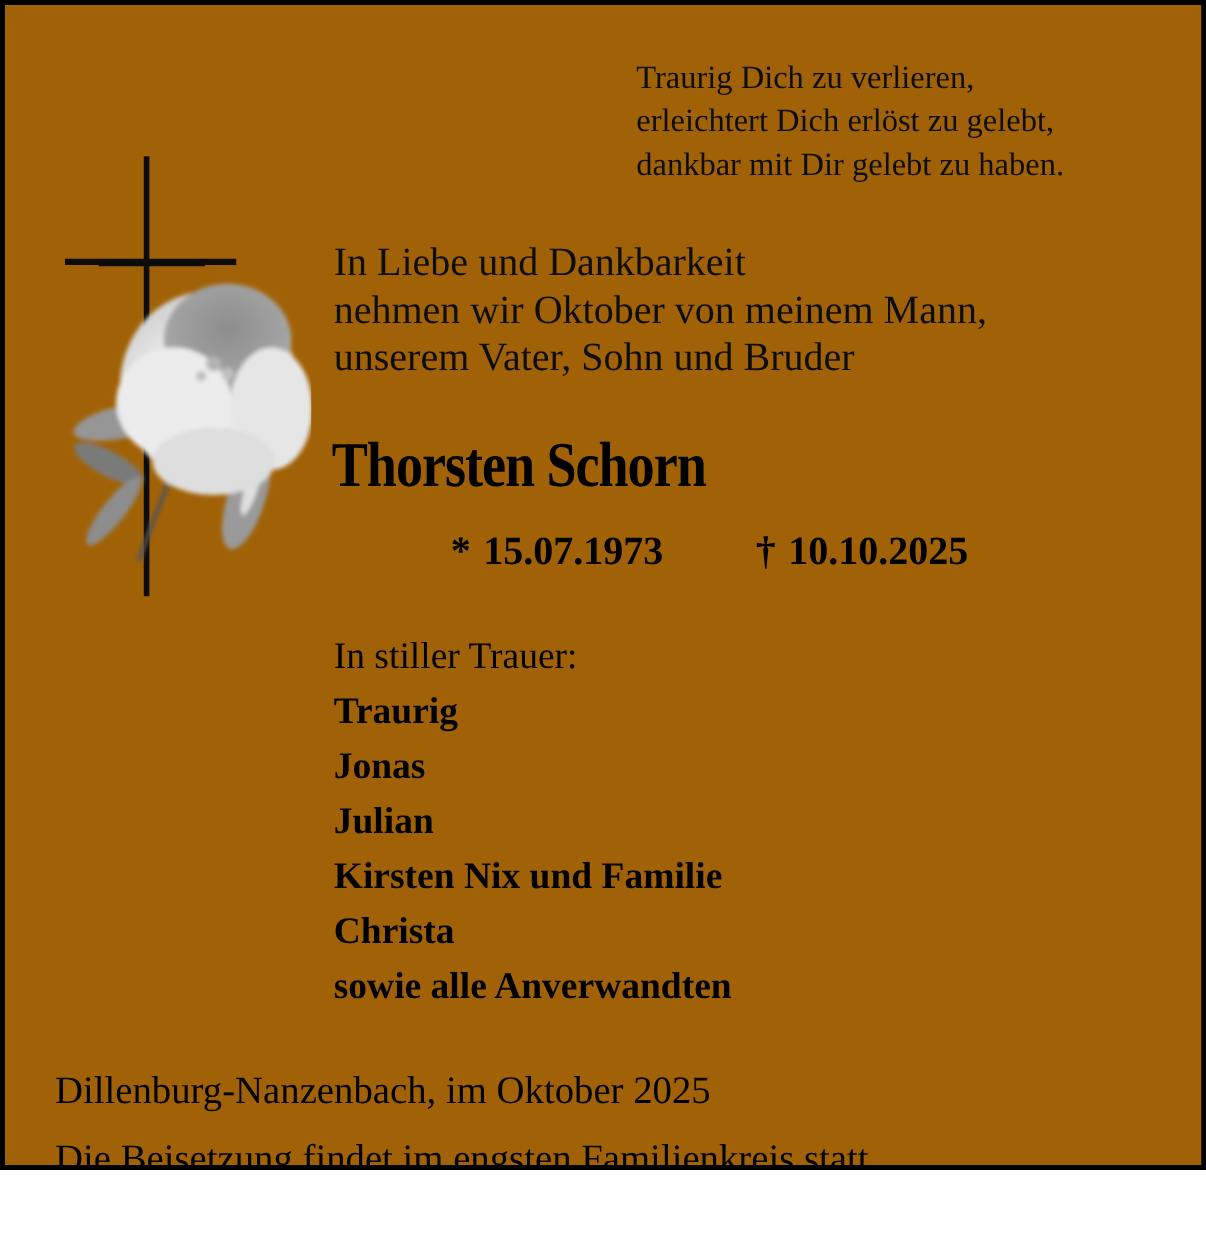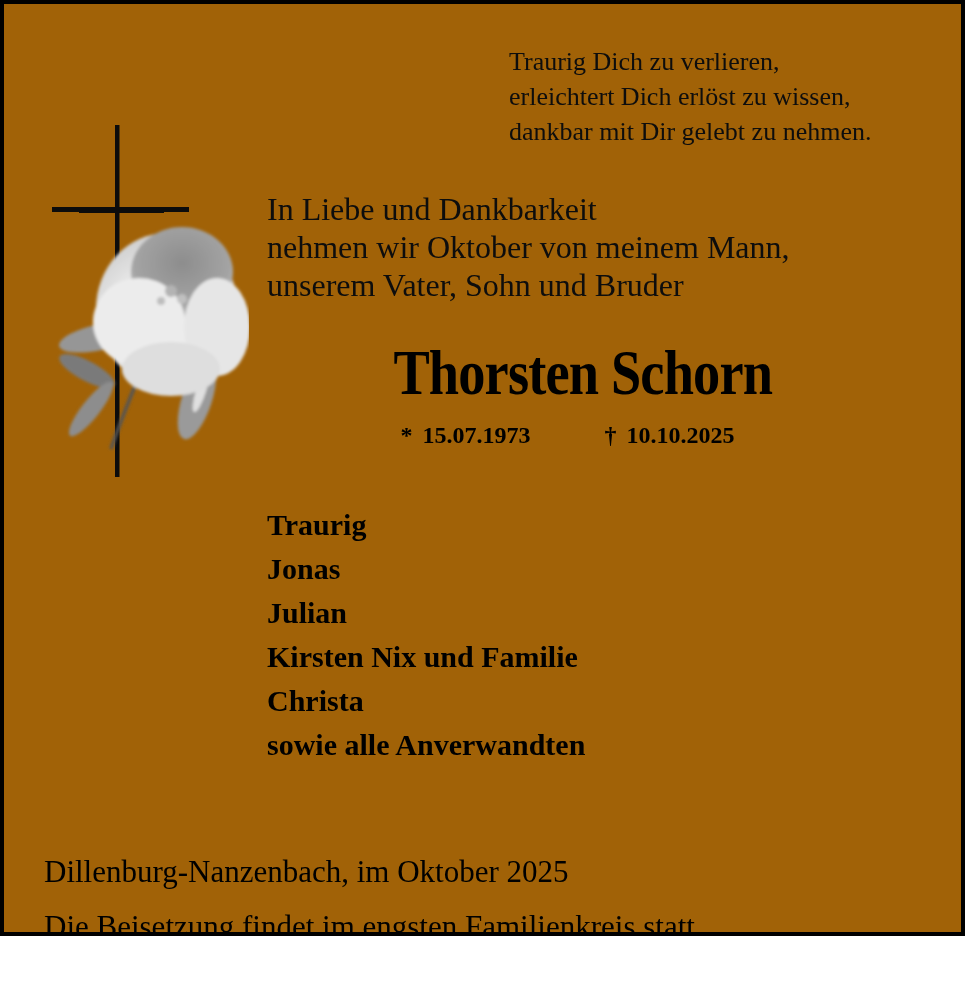--- a/index.html
+++ b/index.html
@@ -39,41 +39,41 @@
     top: 186px;
     font-size: 32px;
     line-height: 38px;
     color: #0d0d0d;
   }
   .name-row {
     position: absolute;
     left: 235px;
     right: 35px;
     top: 330px;
-    text-align: center;
-    font-size: 64px;
+    text-align: left;
+    font-size: 51px;
     font-weight: bold;
     line-height: 78px;
     white-space: nowrap;
   }
   .name-row .squeeze {
     display: inline-block;
     transform: scaleX(0.85);
     transform-origin: center;
     letter-spacing: -1px;
   }
   .dates-row {
     position: absolute;
     left: 235px;
     right: 65px;
     top: 418px;
     display: flex;
     justify-content: center;
     gap: 74px;
-    font-size: 24px;
+    font-size: 32px;
     font-weight: bold;
   }
   .dates-row .date-item { white-space: nowrap; }
   .dates-row .sym { display: inline-block; margin-right: 10px; }
   .mourners {
     position: absolute;
     left: 263px;
     top: 499px;
     font-size: 30px;
     line-height: 44px;
@@ -93,22 +93,22 @@
     font-size: 31px;
   }
 </style>
 </head>
 <body>
 
 <div class="sheet">
 
   <div class="epigraph">
     <div>Traurig Dich zu verlieren,</div>
-    <div>erleichtert Dich erlöst zu wissen,</div>
-    <div>dankbar mit Dir gelebt zu nehmen.</div>
+    <div>erleichtert Dich erlöst zu gelebt,</div>
+    <div>dankbar mit Dir gelebt zu haben.</div>
   </div>
 
   <svg class="artwork" viewBox="0 0 200 362" xmlns="http://www.w3.org/2000/svg" aria-hidden="true">
     <defs>
       <radialGradient id="gPetal" cx="45%" cy="60%" r="70%">
         <stop offset="0%" stop-color="#f4f4f4"></stop>
         <stop offset="55%" stop-color="#e4e4e4"></stop>
         <stop offset="100%" stop-color="#c3c3c3"></stop>
       </radialGradient>
       <radialGradient id="gDark" cx="50%" cy="40%" r="65%">
@@ -162,20 +162,21 @@
   <div class="dates-row">
     <span class="date-item">
       <span class="sym">*</span><span>15.07.1973</span>
     </span>
     <span class="date-item">
       <span class="sym">†</span><span>10.10.2025</span>
     </span>
   </div>
 
   <div class="mourners">
+    <div class="heading">In stiller Trauer:</div>
     <div class="mourner">Traurig</div>
     <div class="mourner">Jonas</div>
     <div class="mourner">Julian</div>
     <div class="mourner">Kirsten Nix und Familie</div>
     <div class="mourner">Christa</div>
     <div class="mourner">sowie alle Anverwandten</div>
   </div>
 
   <div class="footer-line-1">Dillenburg-Nanzenbach, im Oktober 2025</div>
   <div class="footer-line-2">Die Beisetzung findet im engsten Familienkreis statt.</div>

